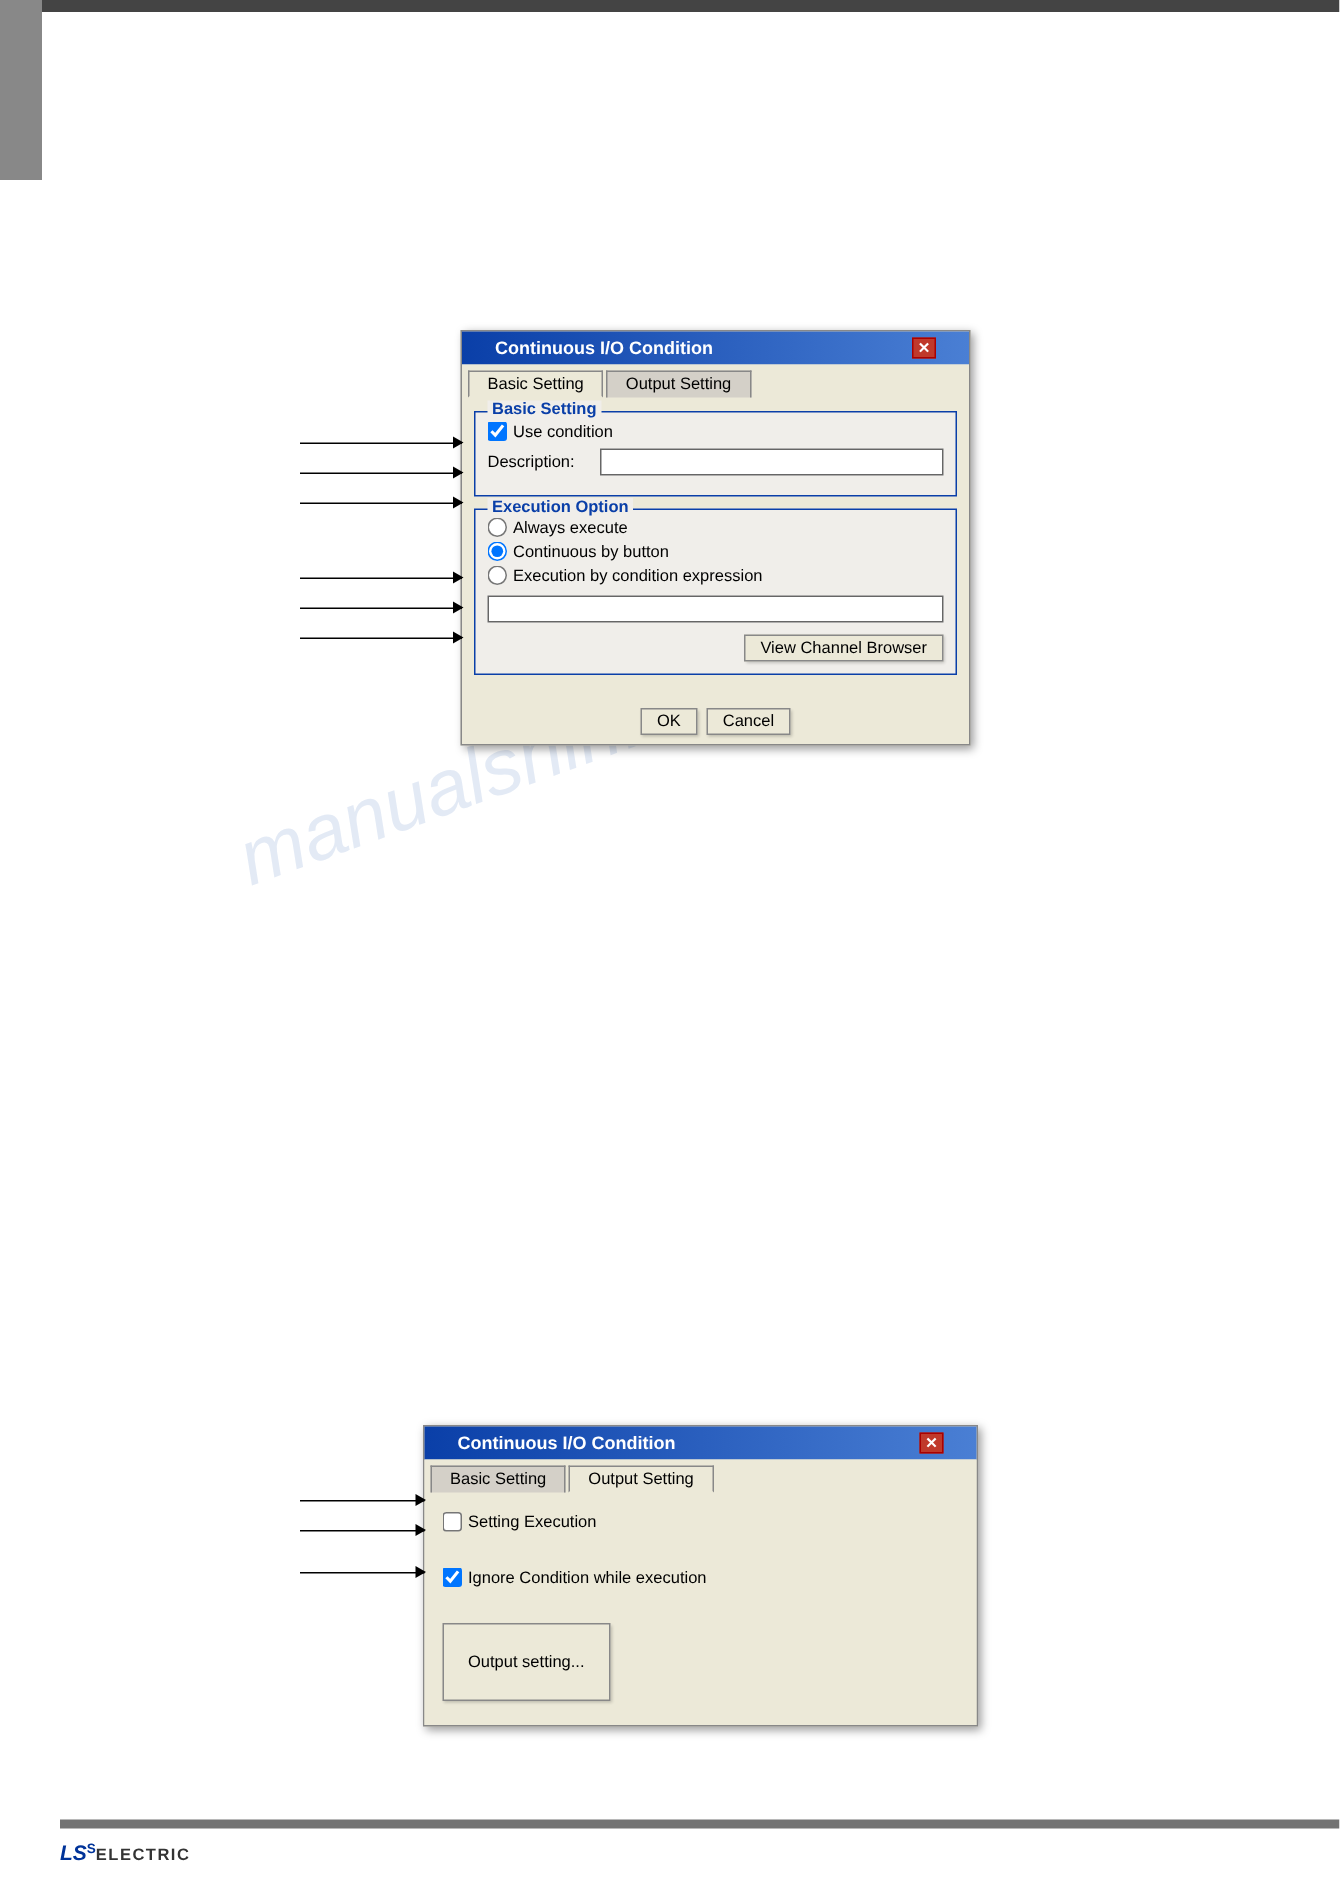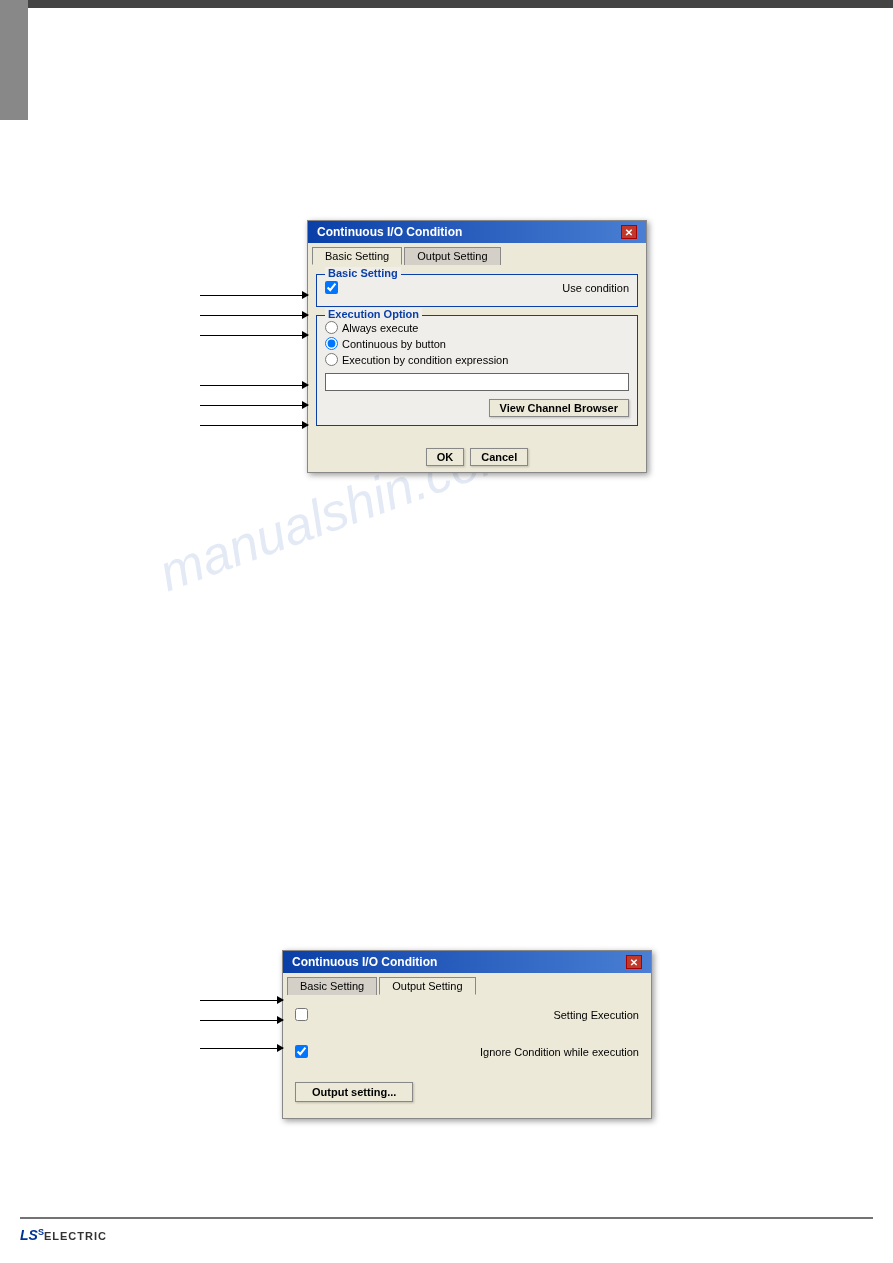--- a/index.html
+++ b/index.html
@@ -39,44 +39,44 @@
       font-style: italic;
       white-space: nowrap;
       pointer-events: none;
       z-index: 0;
     }
 
     
     .bottom-logo {
       position: absolute;
       bottom: 20px;
-      left: 20px;
+      left: 40px;
       font-size: 13px;
       font-weight: bold;
       color: #333;
-      border-top: 2px solid #737373;
+      border-top: 6px solid #737373;
       width: calc(100% - 40px);
       padding-top: 8px;
     }
     .bottom-logo span {
       color: #003399;
     }
 
     
     .dialog {
       position: absolute;
       background: #ece9d8;
       border: 1px solid #888;
       box-shadow: 2px 2px 6px rgba(0,0,0,0.4);
     }
 
     .dialog-titlebar {
       background: linear-gradient(to right, #0a3fa8, #4a7fd4);
       color: white;
-      padding: 3px 9px;
+      padding: 3px 22px;
       display: flex;
       align-items: center;
       justify-content: space-between;
       font-weight: bold;
       font-size: 12px;
       height: 22px;
     }
     .dialog-close-btn {
       background: #c0392b;
       border: 1px solid #a00;
@@ -154,21 +154,20 @@
       background: white;
       font-size: 11px;
       padding: 1px 3px;
     }
 
     .checkbox-row {
       display: flex;
       align-items: center;
       margin: 4px 0;
       font-size: 11px;
-      justify-content: space-between;
     }
     .checkbox-row input[type=checkbox] {
       margin-right: 4px;
     }
 
     .radio-row {
       display: flex;
       align-items: center;
       margin: 3px 0;
       font-size: 11px;
@@ -187,21 +186,20 @@
       padding: 1px 3px;
     }
 
     .btn {
       background: #ece9d8;
       border: 1px solid #888;
       padding: 2px 10px;
       font-size: 11px;
       cursor: pointer;
       box-shadow: 1px 1px 2px rgba(0,0,0,0.2);
-      font-weight: bold;
     }
 
     .dialog-footer {
       display: flex;
       justify-content: center;
       padding: 6px 8px;
       gap: 6px;
     }
 
     
@@ -235,20 +233,24 @@
 
     <div class="group-box">
       <span class="group-box-label">Basic Setting</span>
 
       <div class="checkbox-row">
         <input type="checkbox" checked="" style="">
         <span>Use condition</span>
       </div>
 
 
+      <div class="field-row">
+        <span class="field-label">Description:</span>
+        <input type="text" class="field-input" value="" style="">
+      </div>
     </div>
 
     <div class="group-box">
       <span class="group-box-label">Execution Option</span>
       
       
       <div class="radio-row">
         <input type="radio" name="exec" style="">
         <span>Always execute</span>
       </div>
@@ -323,21 +325,21 @@
       <input type="checkbox" style="">
       <span>Setting Execution</span>
     </div>
 
     <div class="checkbox-row" style="margin: 24px 0;">
       <input type="checkbox" checked="" style="">
       <span>Ignore Condition while execution</span>
     </div>
 
     <div style="margin: 8px 0 4px 0;">
-      <button class="btn" style="padding: 3px 16px;">Output setting...</button>
+      <button class="btn" style="padding: 19px 16px;">Output setting...</button>
     </div>
   </div>
 </div>
 
 <div style="position:absolute; top:1000px; left:200px; width:83px; height:1px; background:#000; z-index:10;">
   <div style="position:absolute; right:-1px; top:-4px; border-top:4px solid transparent; border-bottom:4px solid transparent; border-left:7px solid #000;"></div>
 </div>
 
 <div style="position:absolute; top:1020px; left:200px; width:83px; height:1px; background:#000; z-index:10;">
   <div style="position:absolute; right:-1px; top:-4px; border-top:4px solid transparent; border-bottom:4px solid transparent; border-left:7px solid #000;"></div>

